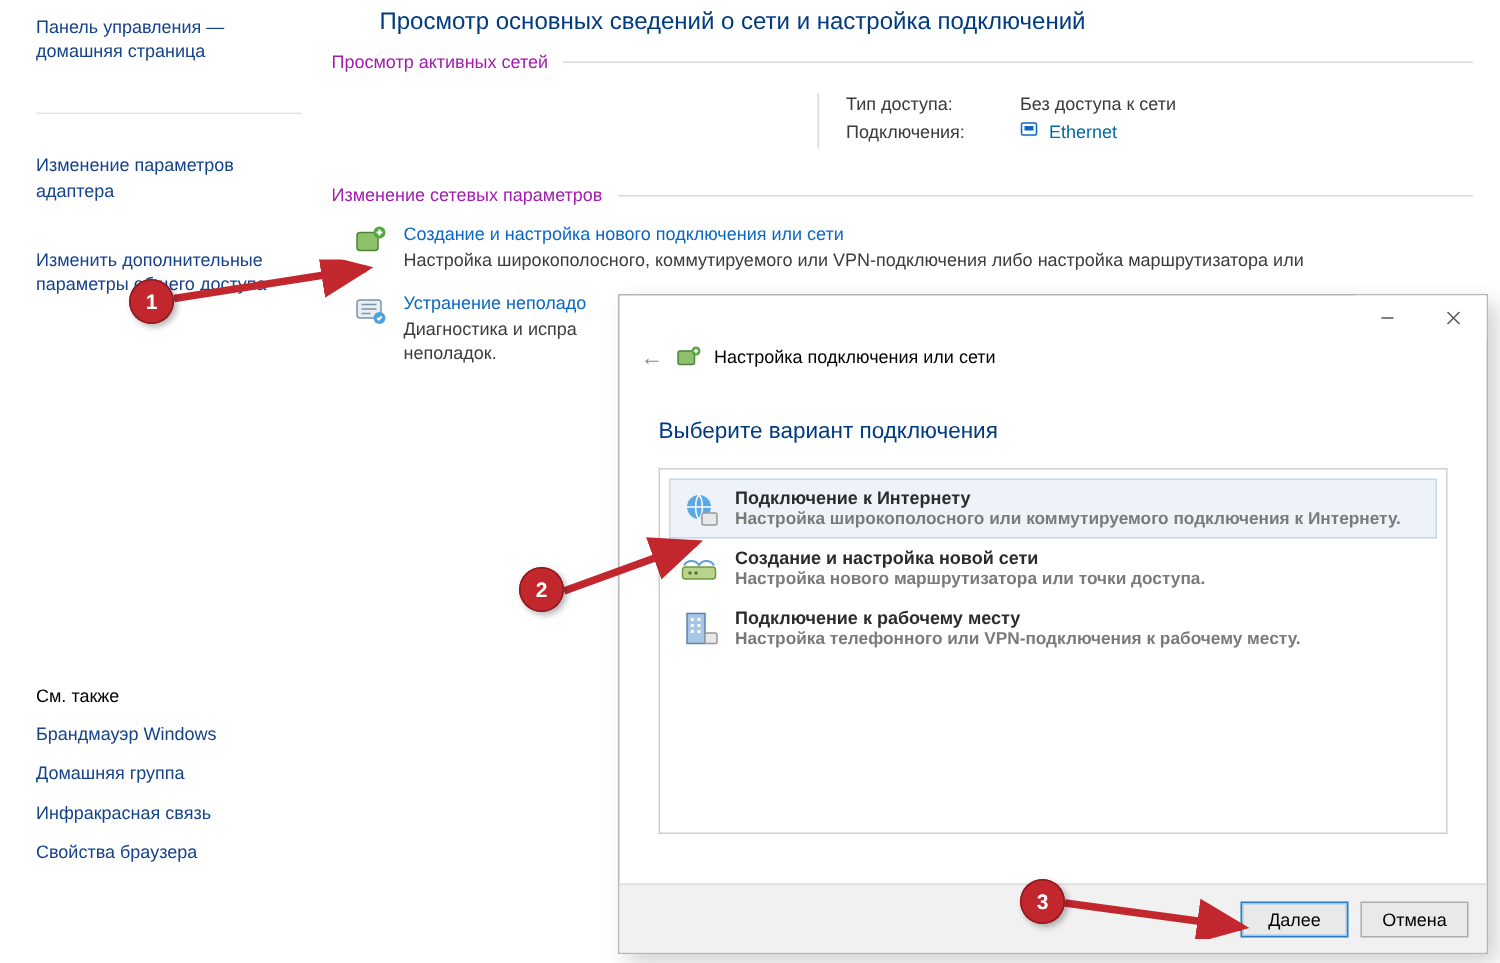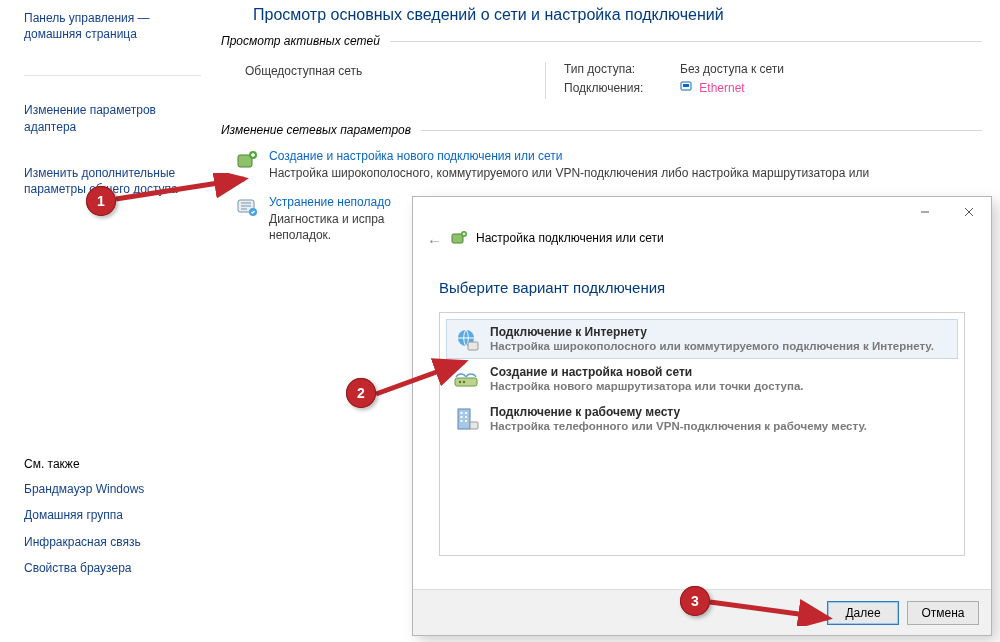--- a/index.html
+++ b/index.html
@@ -14,31 +14,31 @@
   .sidebar .spacer { flex: 1; }
   .sidebar .see-also-h { color: #000000; font-size: 12px; margin-bottom: 10px; }
   .sidebar .see-also .link { margin-bottom: 10px; }
   .sidebar hr { border: none; border-top: 1px solid #e4e4e4; margin: 3px 0 10px 0; }
 
   
   .content { flex: 1; padding: 6px 18px 10px 6px; }
   .content h1 { color: #003a80; font-weight: 400; font-size: 16px; margin-bottom: 10px; margin-left: 32px; }
 
   fieldset.group { border: none; border-top: 1px solid #d8d8d8; padding-top: 8px; margin-bottom: 14px; position: relative; }
-  fieldset.group > legend { color: #000000; font-size: 12px; padding-right: 10px; font-style: italic; }
+  fieldset.group > legend { color: #a21caf; font-size: 12px; padding-right: 10px; }
 
   .net-row { display: flex; padding: 6px 0 10px 24px; }
   .net-left { width: 300px; }
   .net-left .net-name { font-weight: 700; font-size: 12px; color: #2b2b2b; }
   .net-left .net-sub  { font-size: 12px; color: #3a3a3a; margin-top: 2px; }
   .vsep { width: 1px; background: #d8d8d8; margin-right: 18px; }
   .net-right { font-size: 12px; color: #3a3a3a; }
   .net-right .row { display: flex; gap: 18px; align-items: center; margin-bottom: 4px; }
   .net-right .lbl { width: 98px; }
-  .net-right a { color: #ec4899; text-decoration: none; }
+  .net-right a { color: #0369a1; text-decoration: none; }
   .eth-icon { color: #0b67c3; margin-right: 4px; }
 
   .task-row { display: flex; padding: 4px 0 10px 14px; gap: 10px; align-items: flex-start; }
   .task-icon { width: 24px; height: 24px; flex-shrink: 0; display: flex; align-items: center; justify-content: center; }
   .task-row .task-title { color: #0b67c3; font-size: 12px; }
   .task-row .task-desc  { color: #3c3c3c; font-size: 12px; margin-top: 2px; line-height: 1.35; }
 
   
   .dialog {
     position: absolute;
@@ -88,21 +88,20 @@
     </div>
   </div>
 
   <div class="content">
     <h1>Просмотр основных сведений о сети и настройка подключений</h1>
 
     <fieldset class="group">
       <legend>Просмотр активных сетей</legend>
       <div class="net-row">
         <div class="net-left">
-          <div class="net-sub">Общедоступная сеть</div>
         </div>
         <div class="vsep"></div>
         <div class="net-right">
           <div class="row">
             <span class="lbl">Тип доступа:</span>
             <span>Без доступа к сети</span>
           </div>
           <div class="row">
             <span class="lbl">Подключения:</span>
             <a href="#">

